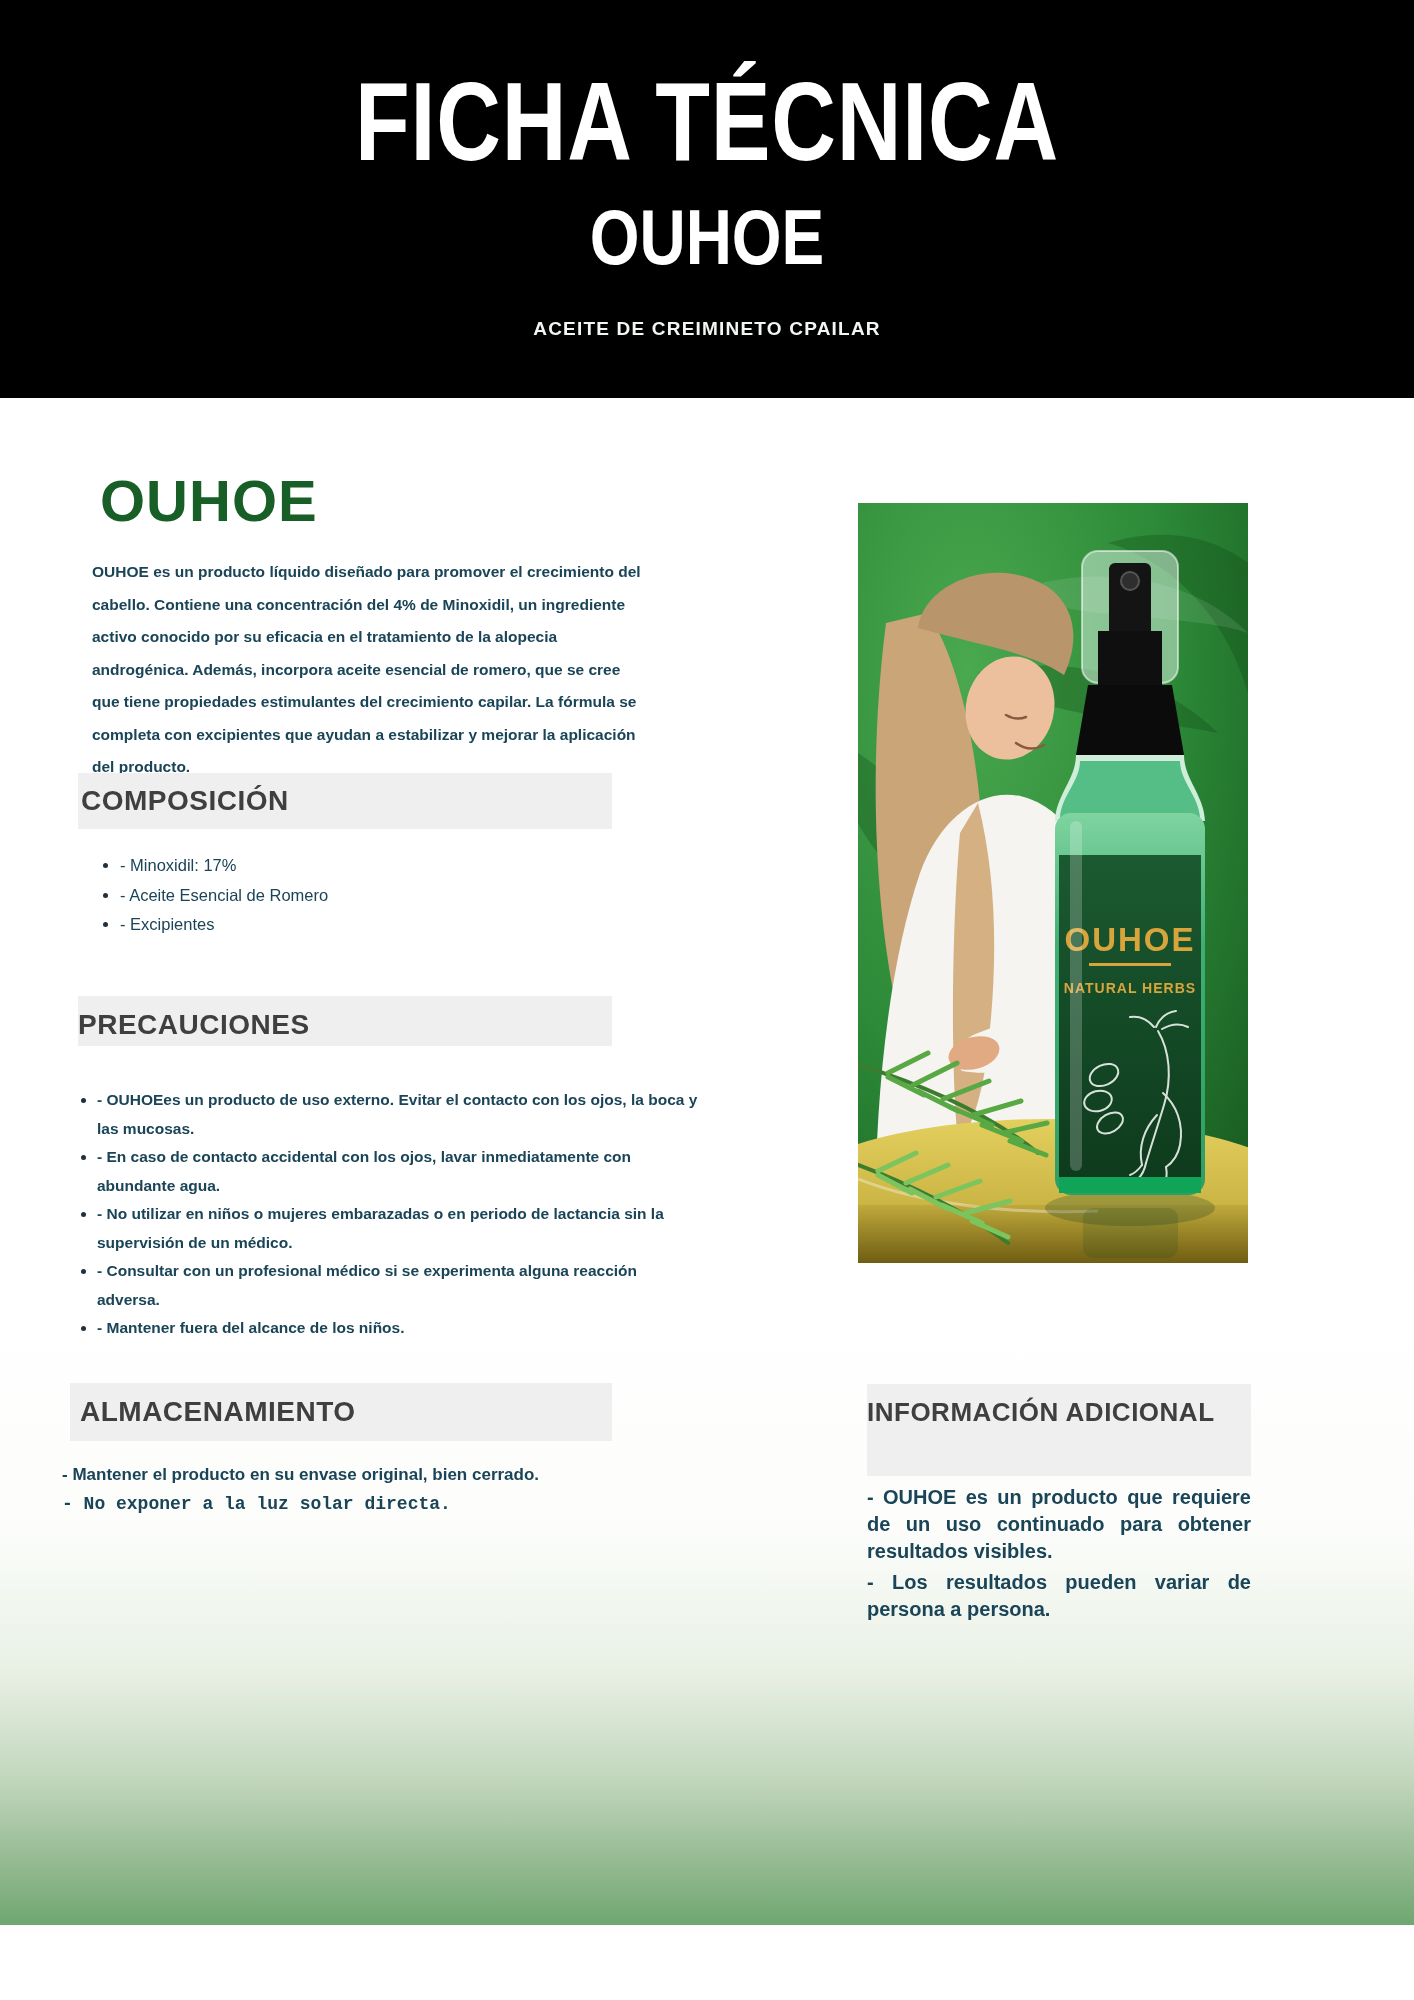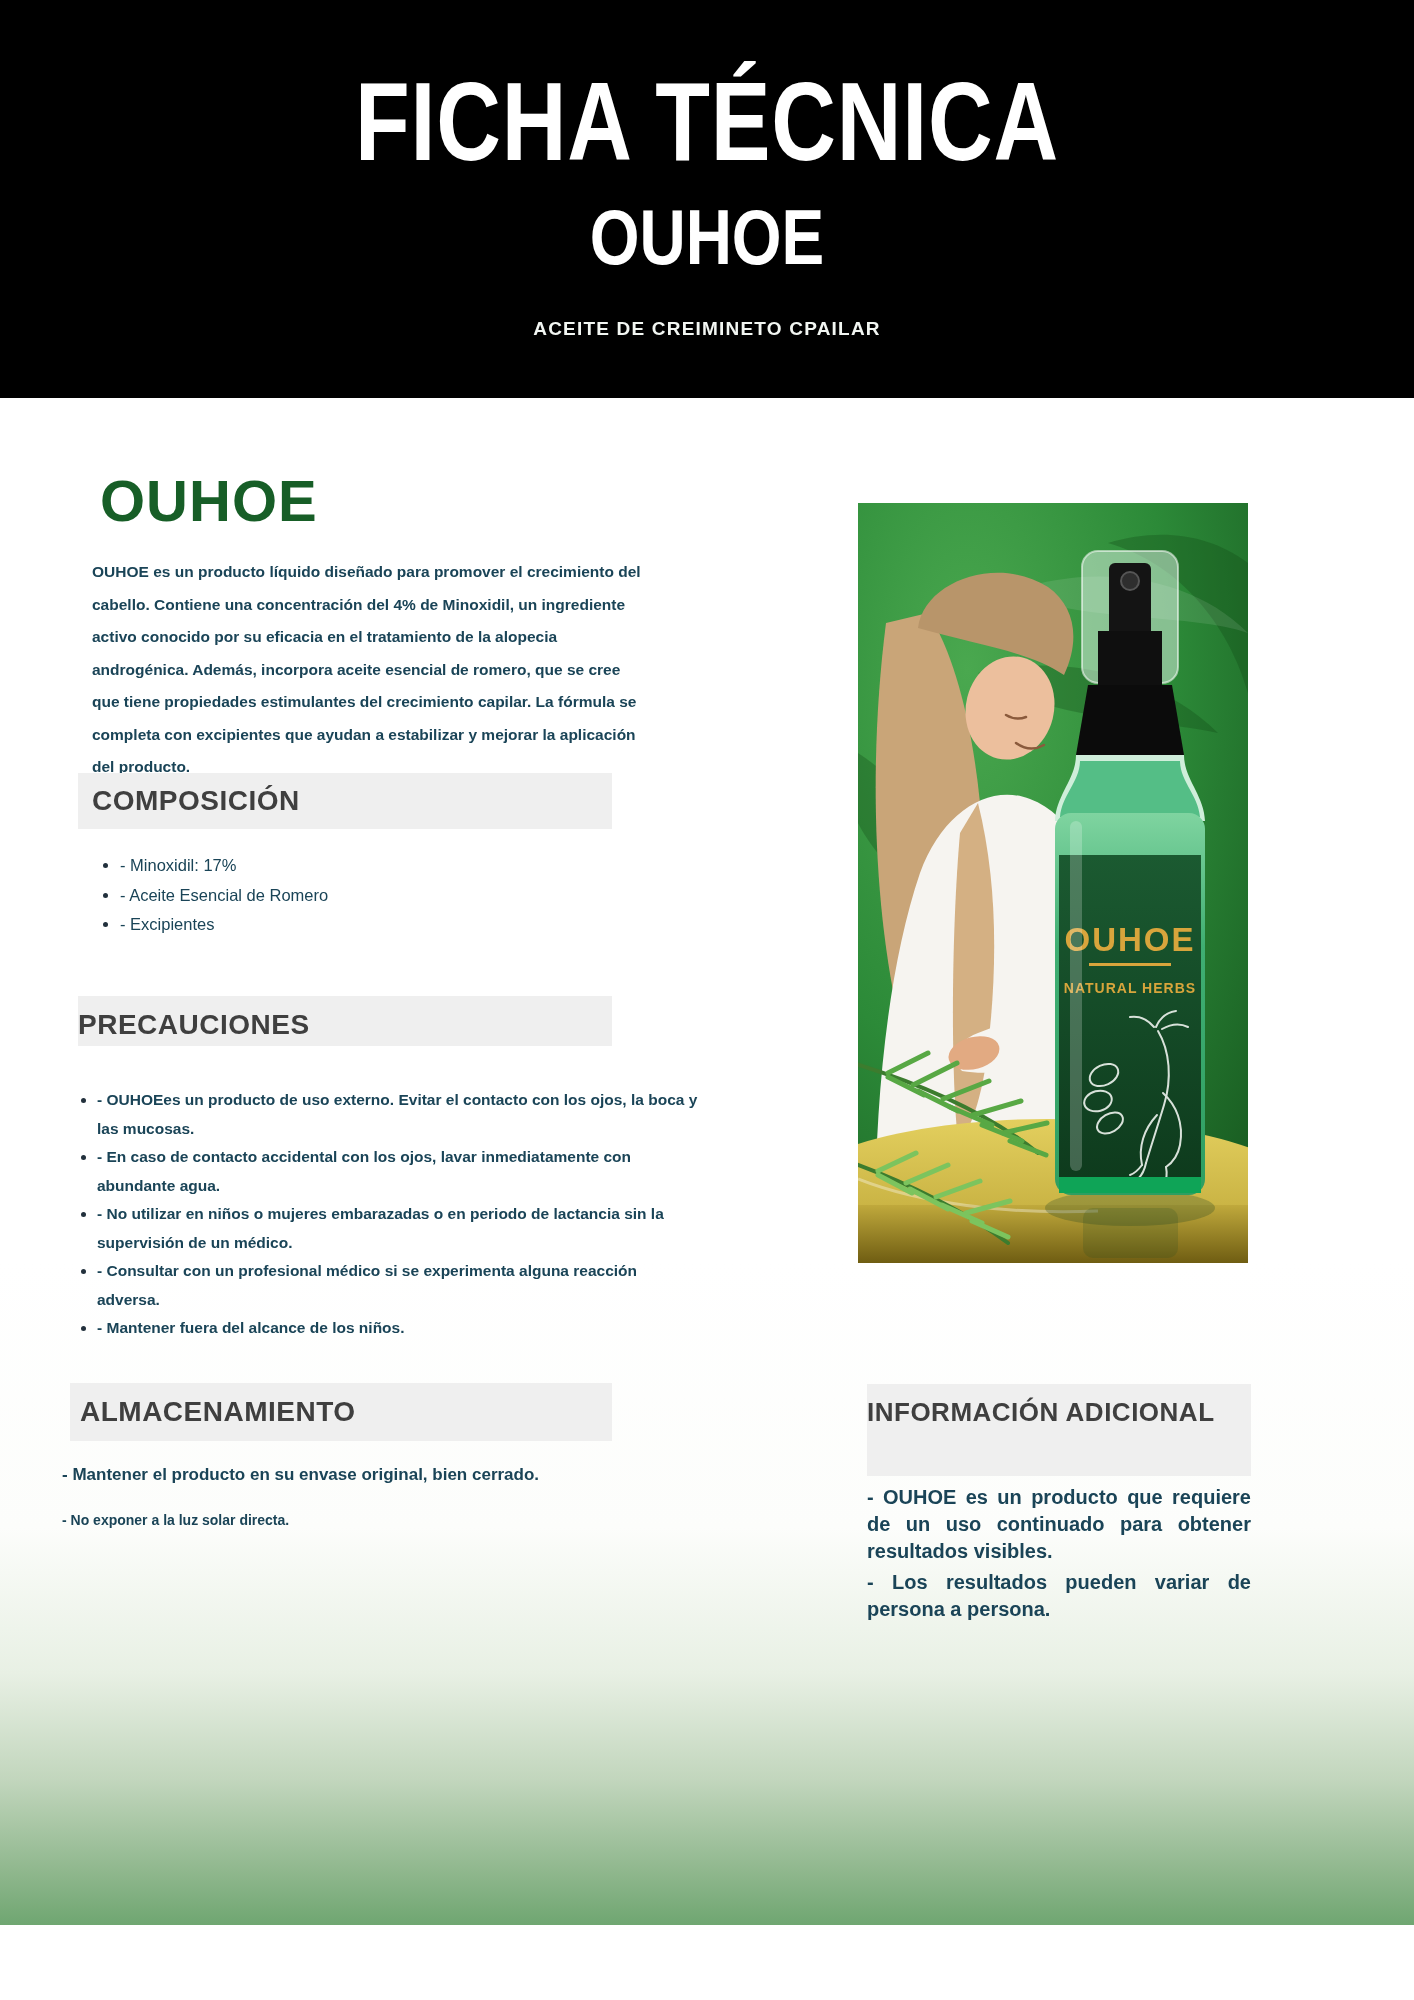--- a/index.html
+++ b/index.html
@@ -16,36 +16,36 @@
   .bottom-gradient { position:absolute; left:0; top:1263px; width:1414px; height:662px;
     background:linear-gradient(180deg,#ffffff 0%,#fcfdfb 40%,#e8f0e4 62%,#c2d6bd 78%,#8fb78d 92%,#6fa671 100%); }
 
   .content { position:absolute; left:0; top:0; width:1414px; height:2000px; }
 
   
   .intro-heading { position:absolute; left:100px; top:472px; color:#175e27; font-size:58px; font-weight:700; letter-spacing:1px; line-height:1; }
   .intro-text { position:absolute; left:92px; top:556px; width:560px; color:#1a4457; font-size:15.5px; font-weight:700; line-height:32.5px; }
 
   .section-bar { position:absolute; background:#efefef; color:#3f3f3f; font-weight:700; font-size:28px; letter-spacing:.5px; }
-  .bar-composicion { left:78px; top:773px; width:534px; height:56px; line-height:56px; padding-left:14px; }
+  .bar-composicion { left:78px; top:773px; width:534px; height:56px; line-height:56px; padding-left:3px; }
   .bar-precauciones { left:78px; top:996px; width:534px; height:50px; line-height:58px; }
   .bar-almacenamiento { left:70px; top:1383px; width:542px; height:58px; line-height:58px; padding-left:10px; }
 
   ul.clist { position:absolute; left:84px; top:851px; width:540px; list-style:disc outside; padding-left:36px;
     color:#1a4457; font-size:16.5px; font-weight:400; line-height:29.5px; }
   ul.clist li::marker { color:#22303c; }
 
   ul.plist { position:absolute; left:60px; top:1086px; width:640px; list-style:disc outside; padding-left:37px;
     color:#1a4457; font-size:15.5px; font-weight:700; line-height:28.5px; }
   ul.plist li::marker { color:#22303c; }
 
   .storage-block { position:absolute; left:62px; top:1456px; width:552px; color:#1a4457; font-weight:700; }
   .storage-line-1 { font-size:17px; line-height:33px; text-align:justify; }
   .storage-line-2 { font-size:17px; line-height:24px; margin-top:7px; }
-  .storage-line-3 { font-size:14px; line-height:20px; margin-top:23px; }
+  .storage-line-3 { font-size:18px; line-height:20px; margin-top:7px;font-family:Liberation Mono, monospace; }
 
   
   .product-photo { position:absolute; left:858px; top:503px; width:390px; height:760px; }
   .product-photo svg { display:block; }
 
   .bar-info { position:absolute; left:867px; top:1384px; width:384px; height:92px; background:#efefef;
     color:#3f3f3f; font-weight:700; font-size:26px; letter-spacing:.5px; text-align:left; line-height:38px; padding-top:9px; }
   .info-text { position:absolute; left:867px; top:1484px; width:384px; color:#1a4457; font-size:20px; font-weight:700; line-height:27px; text-align:justify; }
   .info-text p + p { margin-top:4px; }
 </style>

